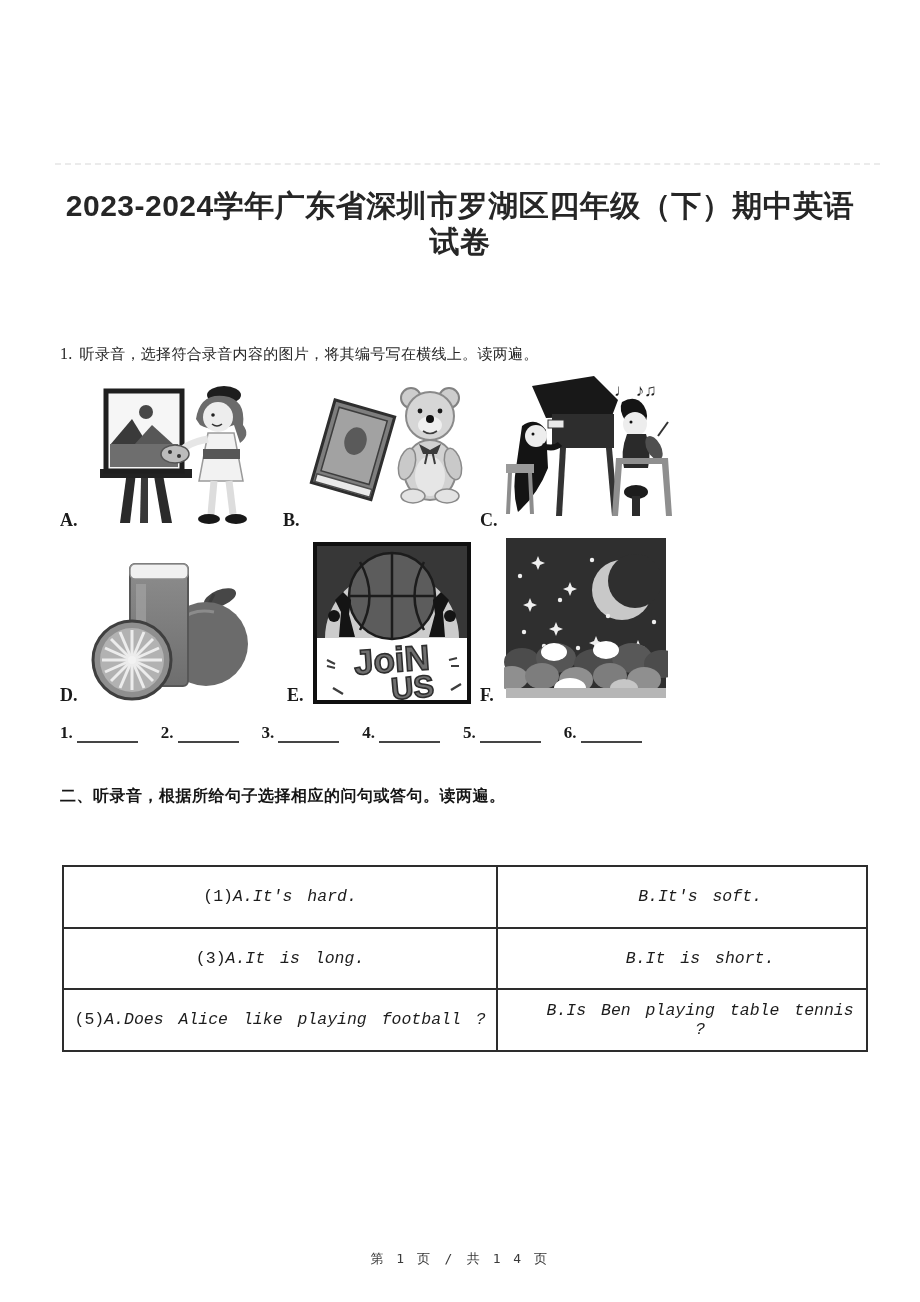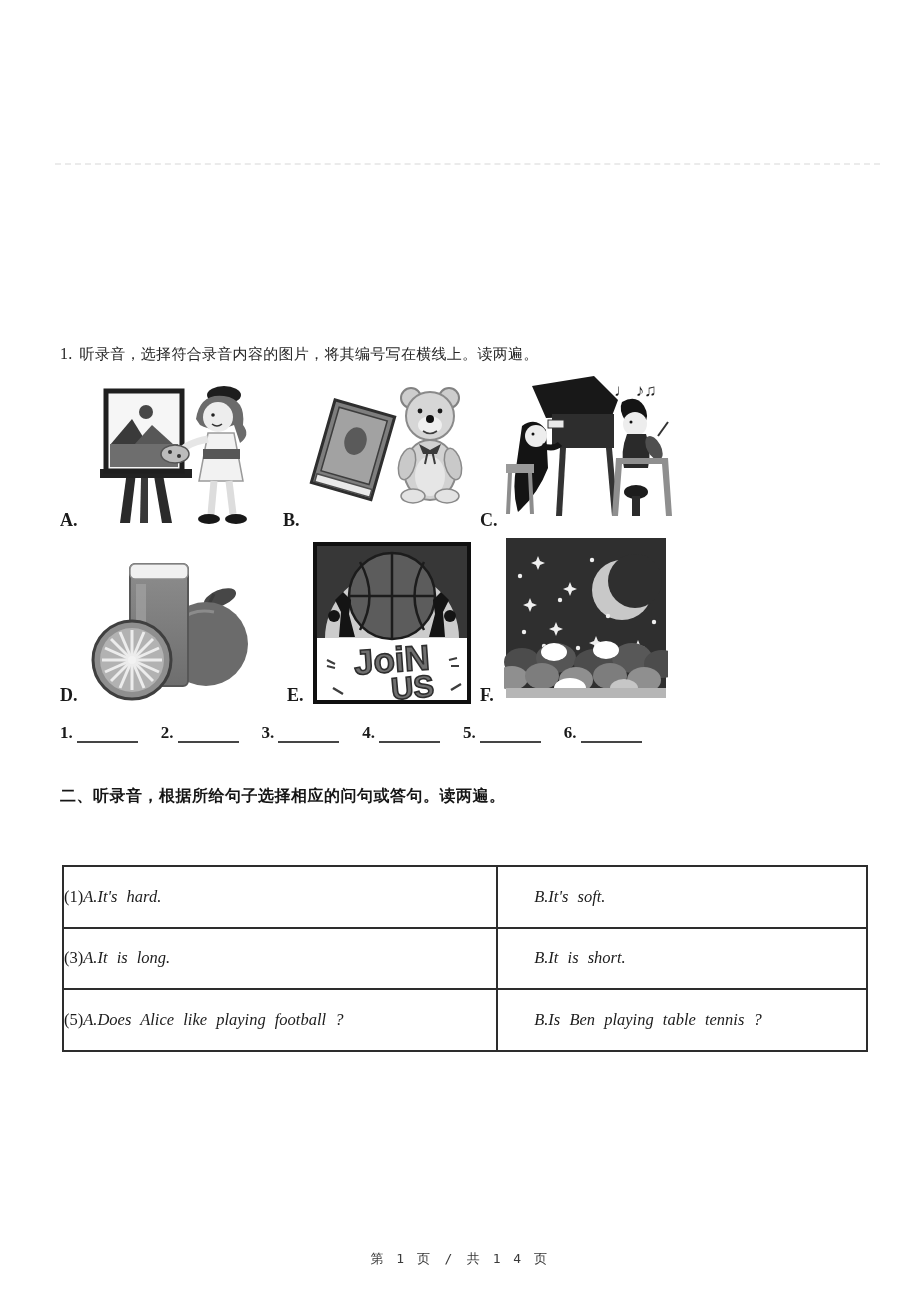--- a/index.html
+++ b/index.html
@@ -46,40 +46,41 @@
   .cell-e svg { left:26px; top:4px; }
   .cell-f svg { left:24px; top:0; }
 
   .blanks { position:absolute; left:60px; top:723px; display:flex; }
   .blank { display:flex; align-items:flex-end; margin-right:23px; }
   .blank-num { font-family:"Liberation Serif", serif; font-size:17px; font-weight:bold; color:#1a1a1a; }
   .blank-line { display:inline-block; width:61px; height:15px; margin-left:4px; border-bottom:2px solid #454545; }
 
   .qtable { position:absolute; left:62px; top:865px; width:806px; border-collapse:collapse; }
   .qtable td {
-    border:2px solid #2d2d2d; height:61.5px; vertical-align:middle;
-    font-family:Liberation Serif, serif; font-size:16.5px; color:#1c1c1c; word-spacing:5px;
+    border:2px solid #2d2d2d; height:61.5px; text-align:center; vertical-align:middle;
+    font-family:Liberation Mono, monospace; font-size:16.5px; color:#1c1c1c; word-spacing:5px;
   }
   .t-left { width:54%; } .t-right { width:46%;padding-left:36px; }
   .cell-num { font-style:normal; }
   .cell-txt { font-style:italic; }
 
   .footer {
     position:absolute; left:0; top:1250px; width:100%; text-align:center;
     font-family:"DejaVu Sans Mono", monospace; font-size:13px; letter-spacing:2.5px; color:#3a3a3a;
   }
   .footer span { margin:0 6px; }
 </style>
 </head>
 <body>
 
 <div class="page">
 
   <div class="page-sep"></div>
 
+  <h1 class="title">2023-2024学年广东省深圳市罗湖区四年级（下）期中英语试卷</h1>
 
 
   <div class="item-line s1-item">
     <span class="item-num">1.</span><span>听录音，选择符合录音内容的图片，将其编号写在横线上。读两遍。</span>
   </div>
 
   <div class="img-grid">
 
     <div class="img-cell cell-a">
       <svg width="182" height="152" viewBox="0 0 182 152">

